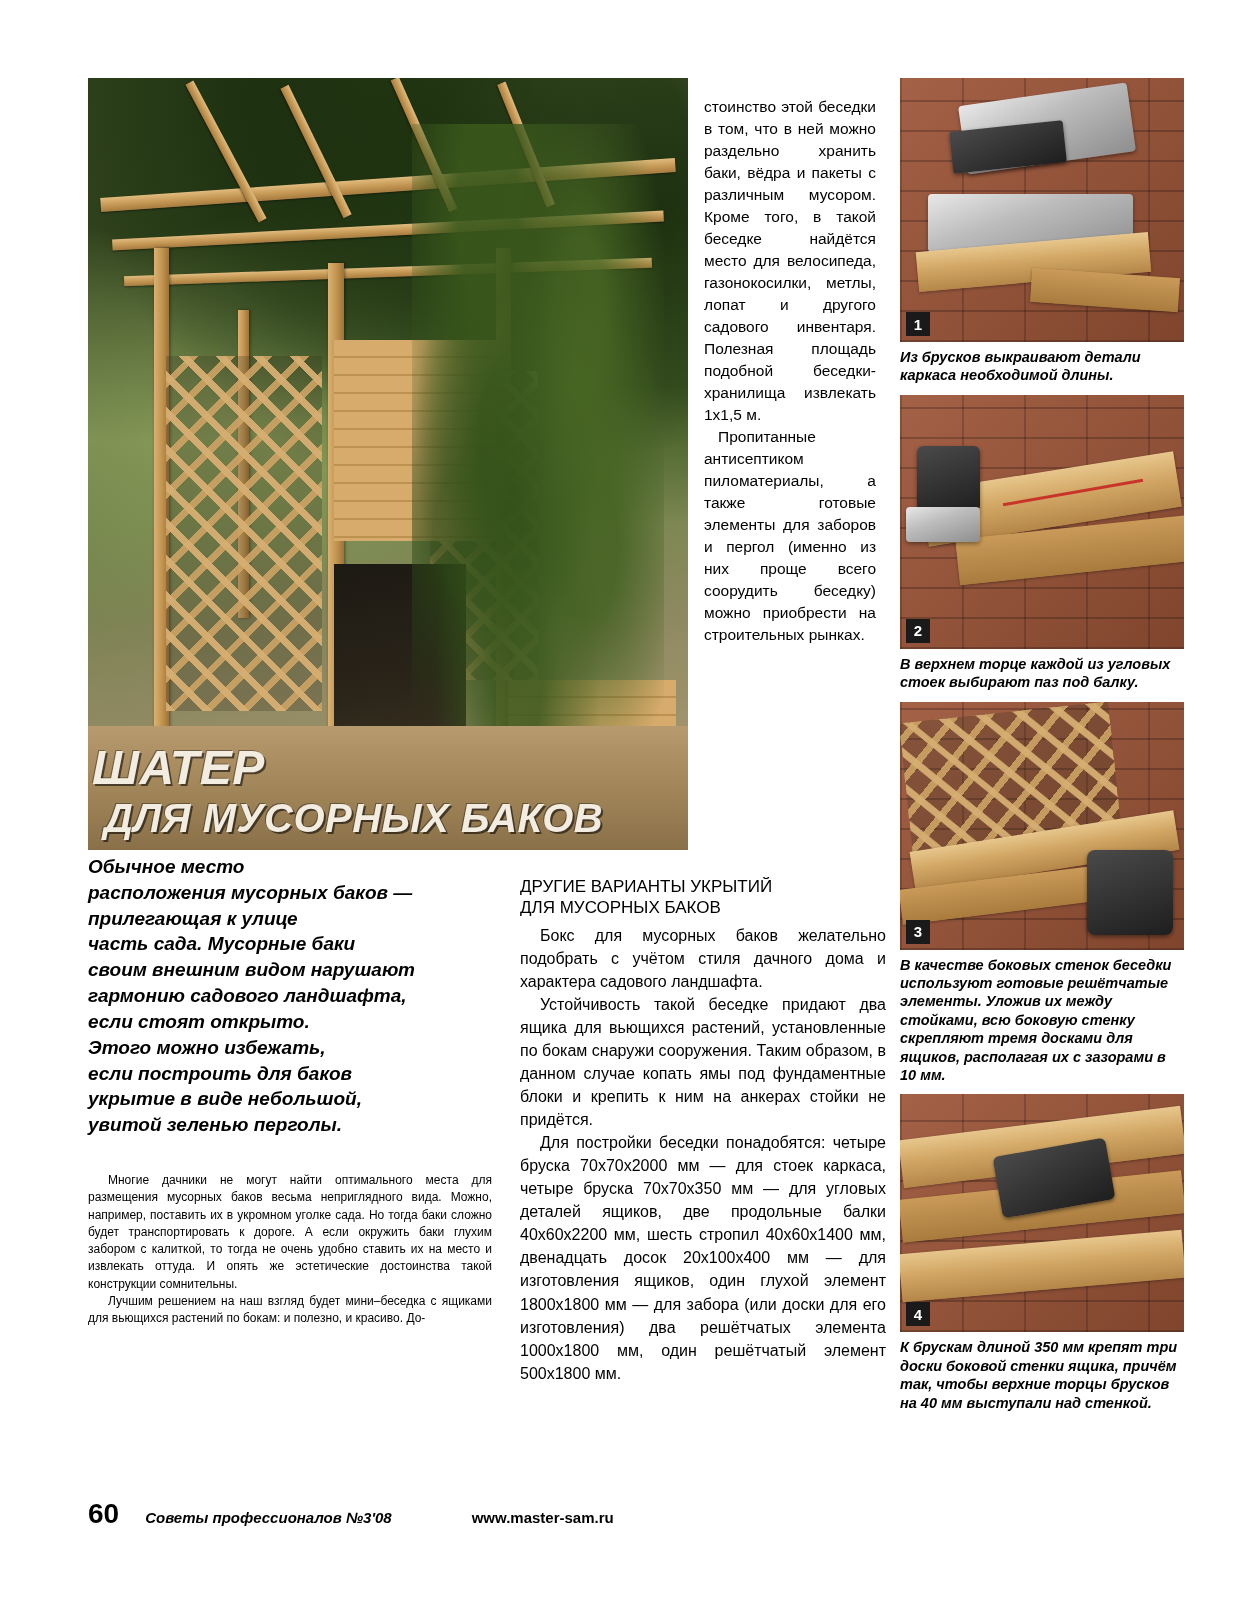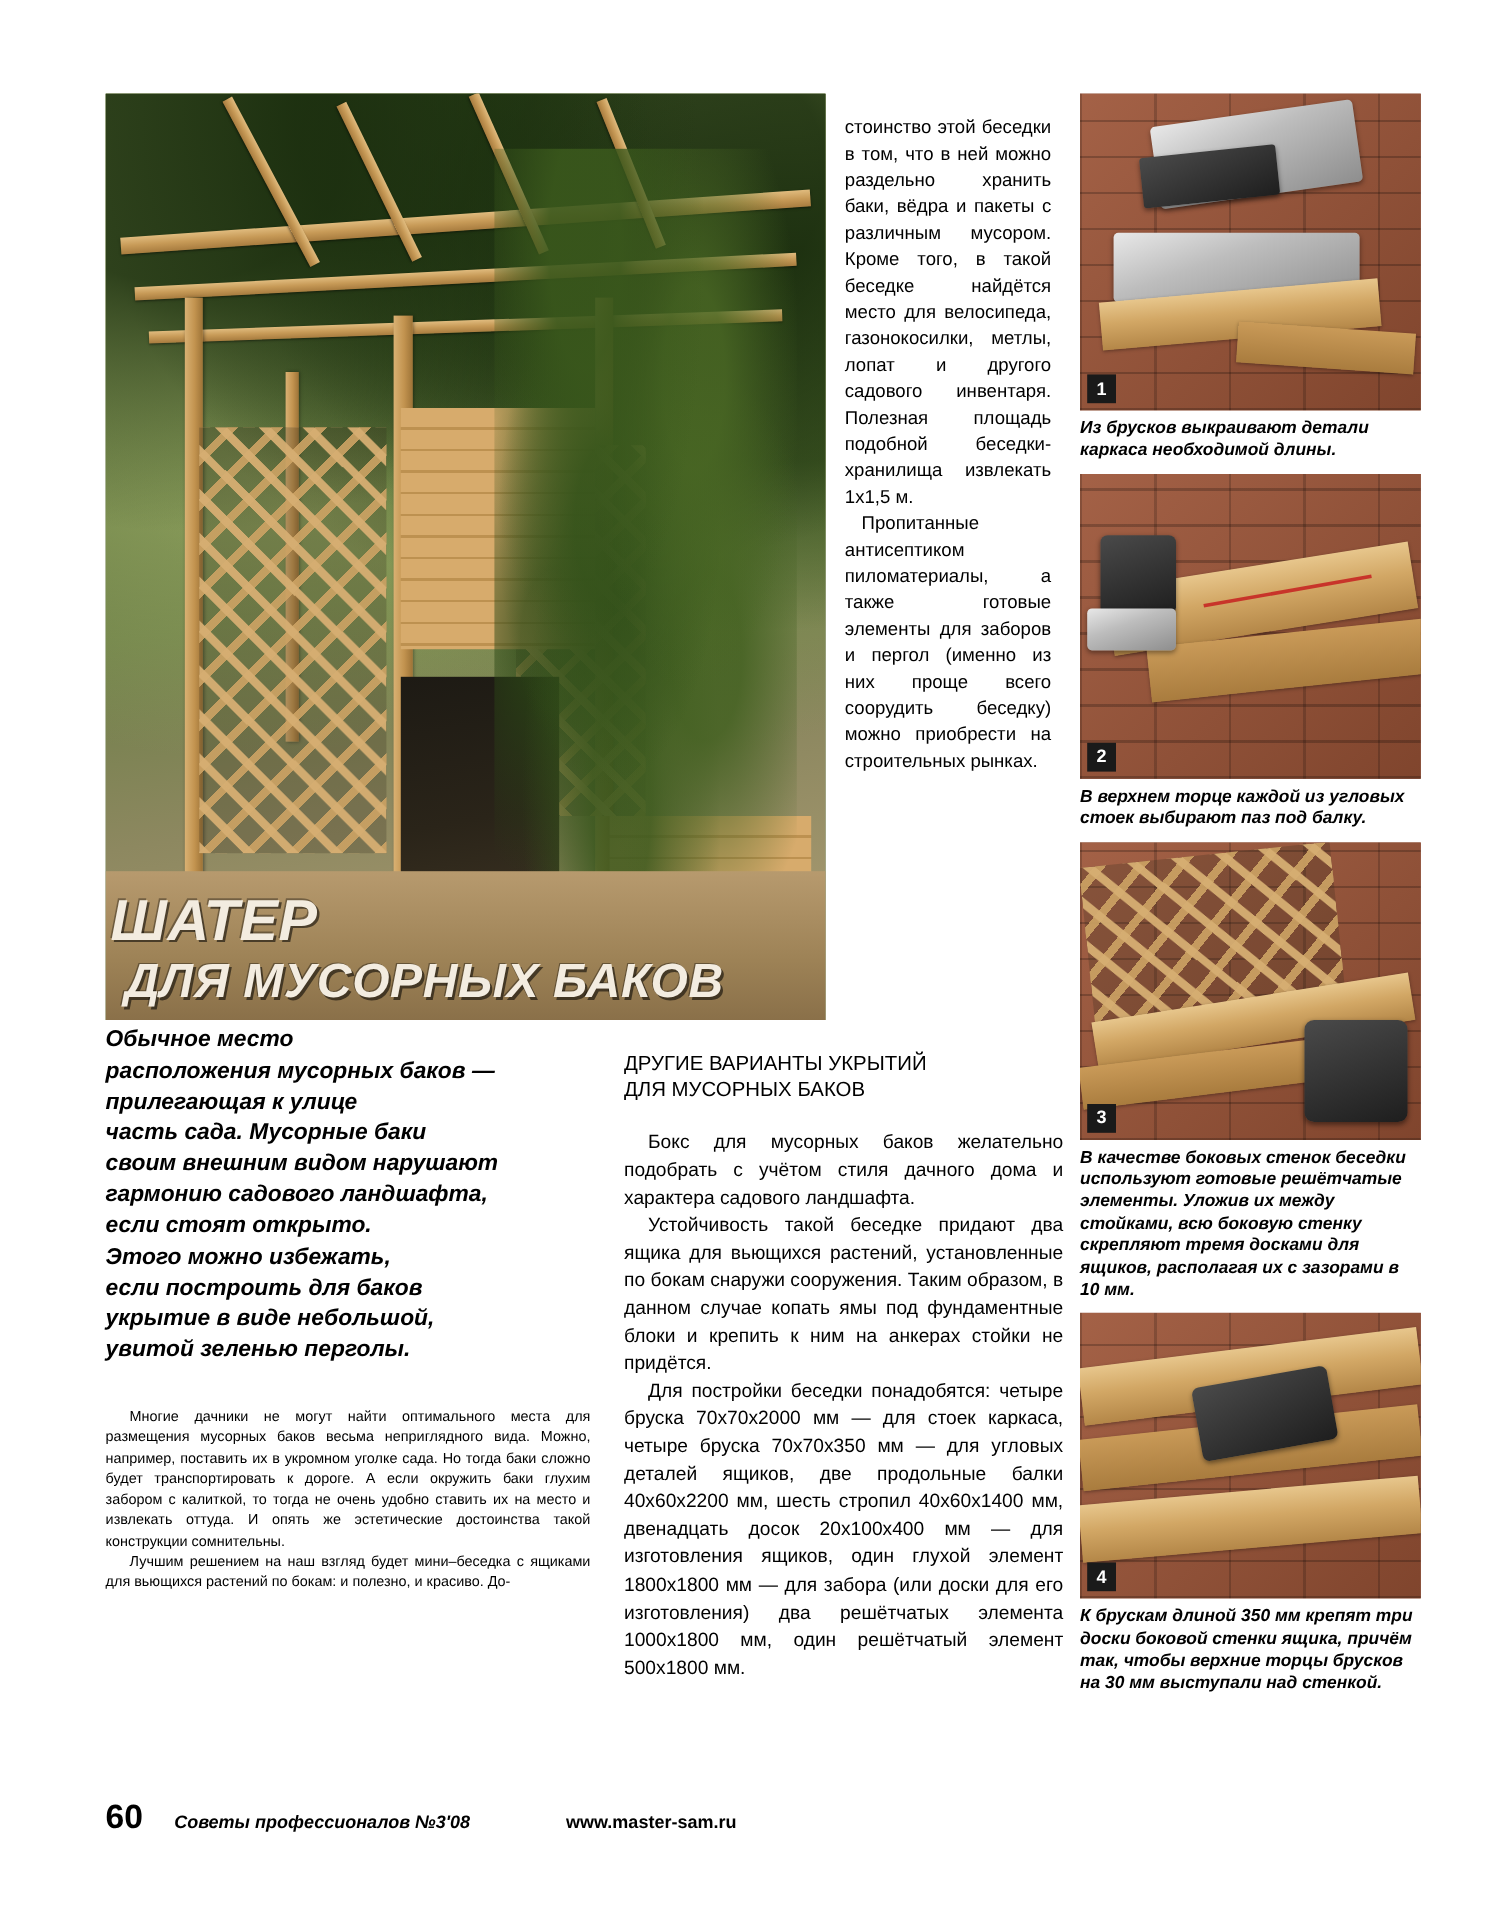--- a/index.html
+++ b/index.html
@@ -220,21 +220,20 @@
     line-height: 1.25;
   }
   .col2 {
     position: absolute;
     left: 520px;
     top: 924px;
     width: 366px;
     font-size: 16px;
     line-height: 1.44;
     text-align: justify;
-    margin-top: 17px;
   }
   .col2 p { margin: 0; text-indent: 20px; }
 
   
   .footer {
     position: absolute;
     left: 88px;
     top: 1498px;
     width: 1060px;
     display: flex;
@@ -343,21 +342,21 @@
 
     <div class="photo-block">
       <div class="photo" style="height:238px;">
         <div class="brick"></div>
         <div class="wood" style="left:0%;top:12%;width:100%;height:20%;transform:rotate(-7deg);"></div>
         <div class="wood-d" style="left:0%;top:38%;width:100%;height:18%;transform:rotate(-6deg);"></div>
         <div class="wood" style="left:0%;top:62%;width:100%;height:20%;transform:rotate(-5deg);"></div>
         <div class="tool-dark" style="left:34%;top:22%;width:40%;height:26%;border-radius:6px;transform:rotate(-10deg);"></div>
         <div class="num-badge">4</div>
       </div>
-      <div class="caption">К брускам длиной 350 мм крепят три доски боковой стенки ящика, причём так, чтобы верхние торцы брусков на 30 мм выступали над стенкой.</div>
+      <div class="caption">К брускам длиной 350 мм крепят три доски боковой стенки ящика, причём так, чтобы верхние торцы брусков на 40 мм выступали над стенкой.</div>
     </div>
 
   </div>
 
   <div class="lead" style="white-space: pre-line;">Обычное место
 расположения мусорных баков —
 прилегающая к улице
 часть сада. Мусорные баки
 своим внешним видом нарушают
 гармонию садового ландшафта,

